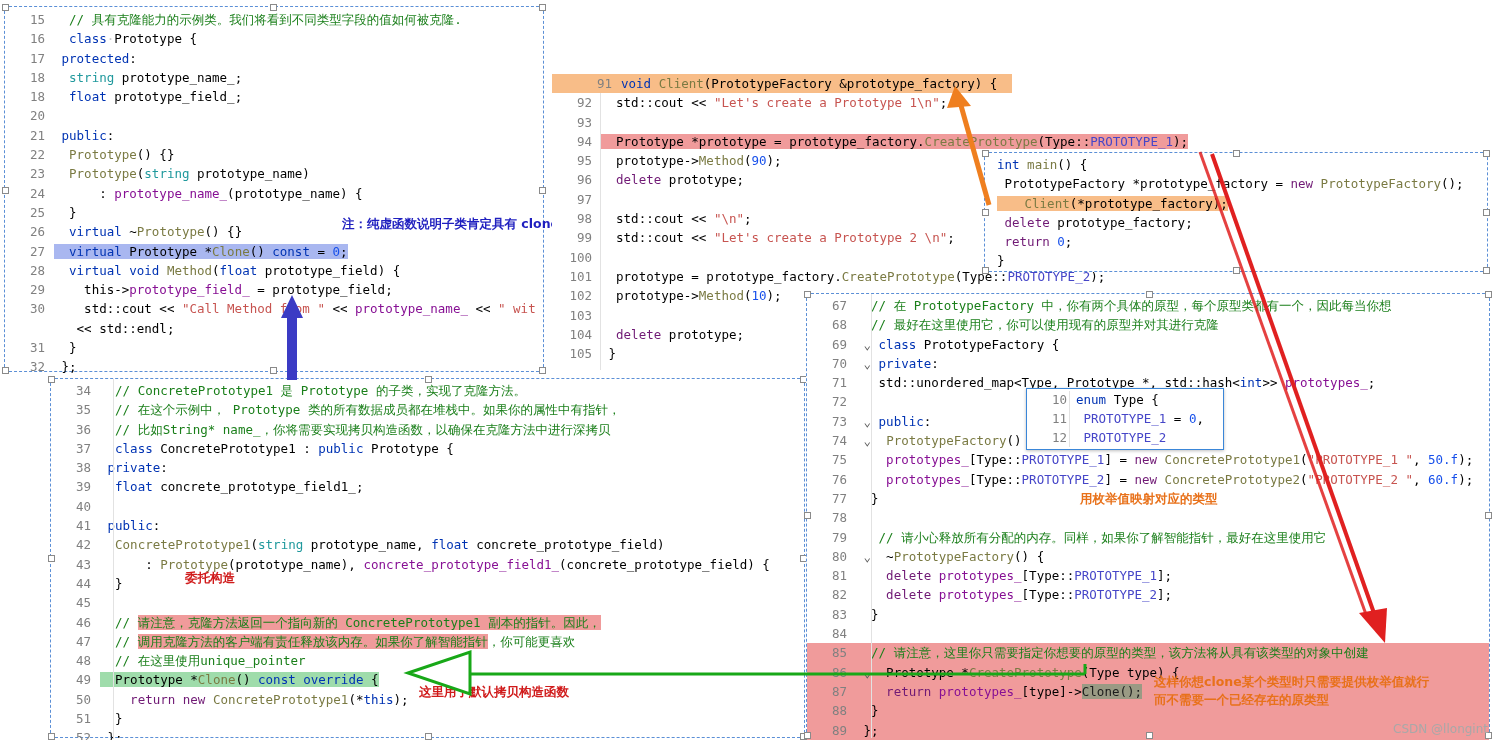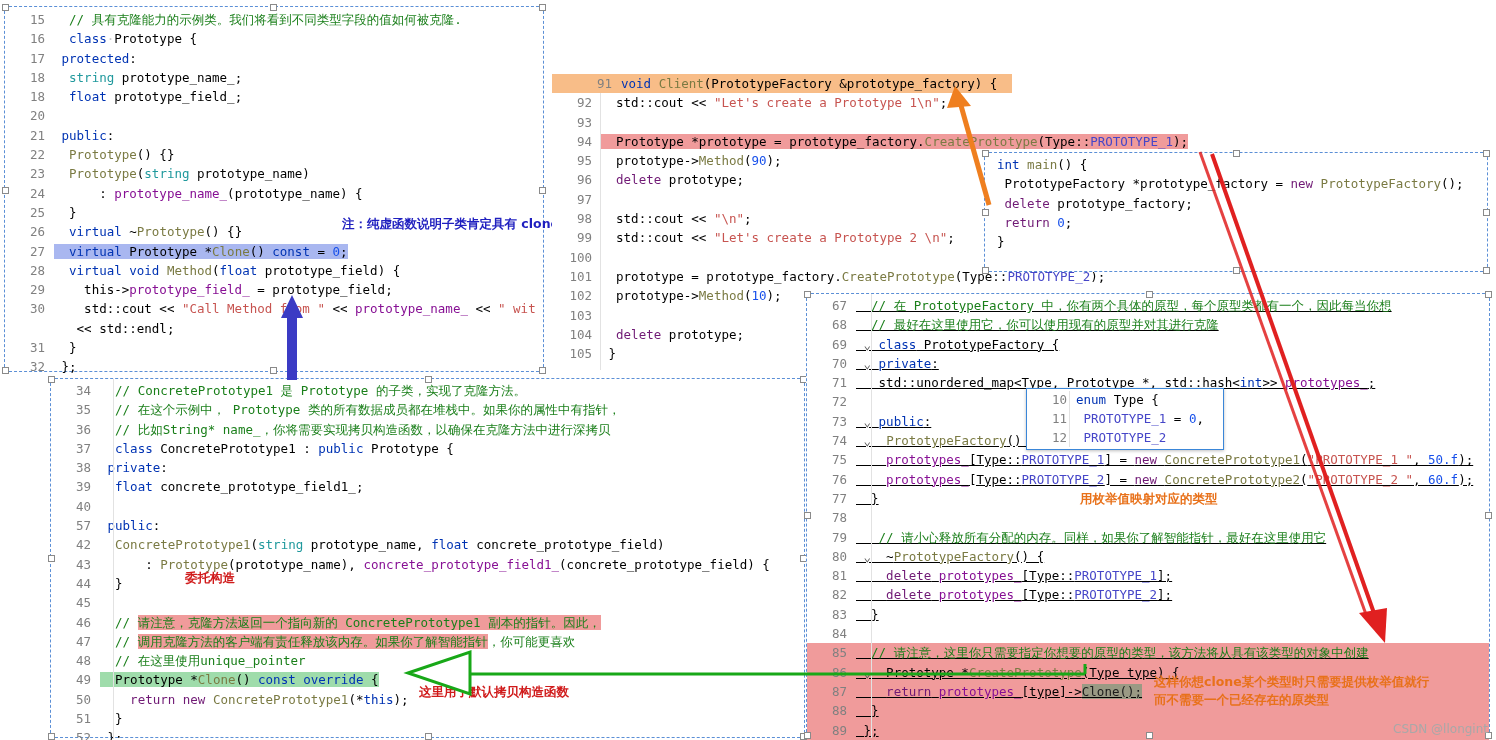--- a/index.html
+++ b/index.html
@@ -121,20 +121,21 @@
       <div class="row"><span class="ln">104</span><span class="id">  </span><span class="mag">delete</span><span class="id"> prototype;</span></div>
       <div class="row"><span class="ln">105</span><span class="id"> }</span></div>
     </div>
     <div class="gut" style="left:48px;top:19px;height:277px;"></div>
   </div>
 
   <div class="panel" style="left:984px;top:150px;width:504px;height:120px;">
     <div class="rows" style="padding:2px 0 0 12px;">
       <div class="row"><span class="kw">int</span><span class="id"> </span><span class="fn">main</span><span class="id">() {</span></div>
       <div class="row"><span class="id"> PrototypeFactory *prototype_factory = </span><span class="mag">new</span><span class="id"> </span><span class="fn">PrototypeFactory</span><span class="id">();</span></div>
+      <div class="row"><span class="hl-orange"><span class="id"> </span><span class="fn">Client</span><span class="id">(*prototype_factory);</span></span></div>
       <div class="row"><span class="id"> </span><span class="mag">delete</span><span class="id"> prototype_factory;</span></div>
       <div class="row"><span class="id"> </span><span class="mag">return</span><span class="id"> </span><span class="nu">0</span><span class="id">;</span></div>
       <div class="row"><span class="id">}</span></div>
     </div>
     <div class="handle" style="left:-3px;top:-3px;"></div>
     <div class="handle" style="left:248px;top:-3px;"></div>
     <div class="handle" style="right:-3px;top:-3px;"></div>
     <div class="handle" style="left:-3px;bottom:-3px;"></div>
     <div class="handle" style="left:248px;bottom:-3px;"></div>
     <div class="handle" style="right:-3px;bottom:-3px;"></div>
@@ -144,21 +145,21 @@
 
   <div class="panel" style="left:50px;top:376px;width:755px;height:360px;">
     <div class="rows" style="padding:2px 0 0 0;">
       <div class="row"><span class="ln">34</span><span class="cm">  // ConcretePrototype1 是 Prototype 的子类，实现了克隆方法。</span></div>
       <div class="row"><span class="ln">35</span><span class="cm">  // 在这个示例中， Prototype 类的所有数据成员都在堆栈中。如果你的属性中有指针，</span></div>
       <div class="row"><span class="ln">36</span><span class="cm">  // 比如String* name_，你将需要实现拷贝构造函数，以确保在克隆方法中进行深拷贝</span></div>
       <div class="row"><span class="ln">37</span><span class="kw">  class</span><span class="id"> ConcretePrototype1 : </span><span class="kw">public</span><span class="id"> Prototype {</span></div>
       <div class="row"><span class="ln">38</span><span class="id"> </span><span class="kw">private</span><span class="id">:</span></div>
       <div class="row"><span class="ln">39</span><span class="id">  </span><span class="kw">float</span><span class="id"> concrete_prototype_field1_;</span></div>
       <div class="row"><span class="ln">40</span></div>
-      <div class="row"><span class="ln">57</span><span class="id"> </span><span class="kw">public</span><span class="id">:</span></div>
+      <div class="row"><span class="ln">41</span><span class="id"> </span><span class="kw">public</span><span class="id">:</span></div>
       <div class="row"><span class="ln">42</span><span class="id">  </span><span class="fn">ConcretePrototype1</span><span class="id">(</span><span class="ty">string</span><span class="id"> prototype_name, </span><span class="kw">float</span><span class="id"> concrete_prototype_field)</span></div>
       <div class="row"><span class="ln">43</span><span class="id">      : </span><span class="fn">Prototype</span><span class="id">(prototype_name), </span><span class="fld">concrete_prototype_field1_</span><span class="id">(concrete_prototype_field) {</span></div>
       <div class="row"><span class="ln">44</span><span class="id">  }</span></div>
       <div class="row"><span class="ln">45</span></div>
       <div class="row"><span class="ln">46</span><span class="cm">  // </span><span class="hl-red"><span class="cm">请注意，克隆方法返回一个指向新的 ConcretePrototype1 副本的指针。因此，</span></span></div>
       <div class="row"><span class="ln">47</span><span class="cm">  // </span><span class="hl-red"><span class="cm">调用克隆方法的客户端有责任释放该内存。如果你了解智能指针</span></span><span class="cm">，你可能更喜欢</span></div>
       <div class="row"><span class="ln">48</span><span class="cm">  // 在这里使用unique_pointer</span></div>
       <div class="row"><span class="ln">49</span><span class="hl-green"><span class="id">  Prototype *</span><span class="fn">Clone</span><span class="id">() </span><span class="kw">const</span><span class="id"> </span><span class="kw">override</span><span class="id"> {</span></span></div>
       <div class="row"><span class="ln">50</span><span class="id">    </span><span class="mag">return</span><span class="id"> </span><span class="mag">new</span><span class="id"> </span><span class="fn">ConcretePrototype1</span><span class="id">(*</span><span class="kw">this</span><span class="id">);</span></div>
       <div class="row"><span class="ln">51</span><span class="id">  }</span></div>
@@ -171,21 +172,21 @@
     <div class="handle" style="left:-3px;bottom:-3px;"></div>
     <div class="handle" style="left:374px;bottom:-3px;"></div>
     <div class="handle" style="right:-3px;bottom:-3px;"></div>
     <div class="handle" style="left:-3px;top:176px;"></div>
     <div class="handle" style="right:-3px;top:176px;"></div>
   </div>
 
   <div class="anno anno-red" style="left:185px;top:568px;">委托构造</div>
   <div class="anno anno-red" style="left:419px;top:682px;">这里用了默认拷贝构造函数</div>
 
-  <div class="panel" style="left:806px;top:291px;width:684px;height:444px;text-decoration:underline;">
+  <div class="panel" style="left:806px;top:291px;width:684px;height:444px;">
     <div class="rows" style="padding:2px 0 0 0;">
       <div class="row"><span class="ln">67</span><span class="cm">  // 在 PrototypeFactory 中，你有两个具体的原型，每个原型类都有一个，因此每当你想</span></div>
       <div class="row"><span class="ln">68</span><span class="cm">  // 最好在这里使用它，你可以使用现有的原型并对其进行克隆</span></div>
       <div class="row"><span class="ln">69</span><span class="gray"> ⌄</span><span class="kw"> class</span><span class="id"> PrototypeFactory {</span></div>
       <div class="row"><span class="ln">70</span><span class="gray"> ⌄</span><span class="id"> </span><span class="kw">private</span><span class="id">:</span></div>
       <div class="row"><span class="ln">71</span><span class="id">   std::unordered_map&lt;Type, Prototype *, std::hash&lt;</span><span class="kw">int</span><span class="id">&gt;&gt; </span><span class="fld">prototypes_</span><span class="id">;</span></div>
       <div class="row"><span class="ln">72</span></div>
       <div class="row"><span class="ln">73</span><span class="gray"> ⌄</span><span class="id"> </span><span class="kw">public</span><span class="id">:</span></div>
       <div class="row"><span class="ln">74</span><span class="gray"> ⌄</span><span class="id">  </span><span class="fn">PrototypeFactory</span><span class="id">() {</span></div>
       <div class="row"><span class="ln">75</span><span class="id">    </span><span class="fld">prototypes_</span><span class="id">[Type::</span><span class="macro">PROTOTYPE_1</span><span class="id">] = </span><span class="mag">new</span><span class="id"> </span><span class="fn">ConcretePrototype1</span><span class="id">(</span><span class="str">"PROTOTYPE_1 "</span><span class="id">, </span><span class="nu">50.f</span><span class="id">);</span></div>

